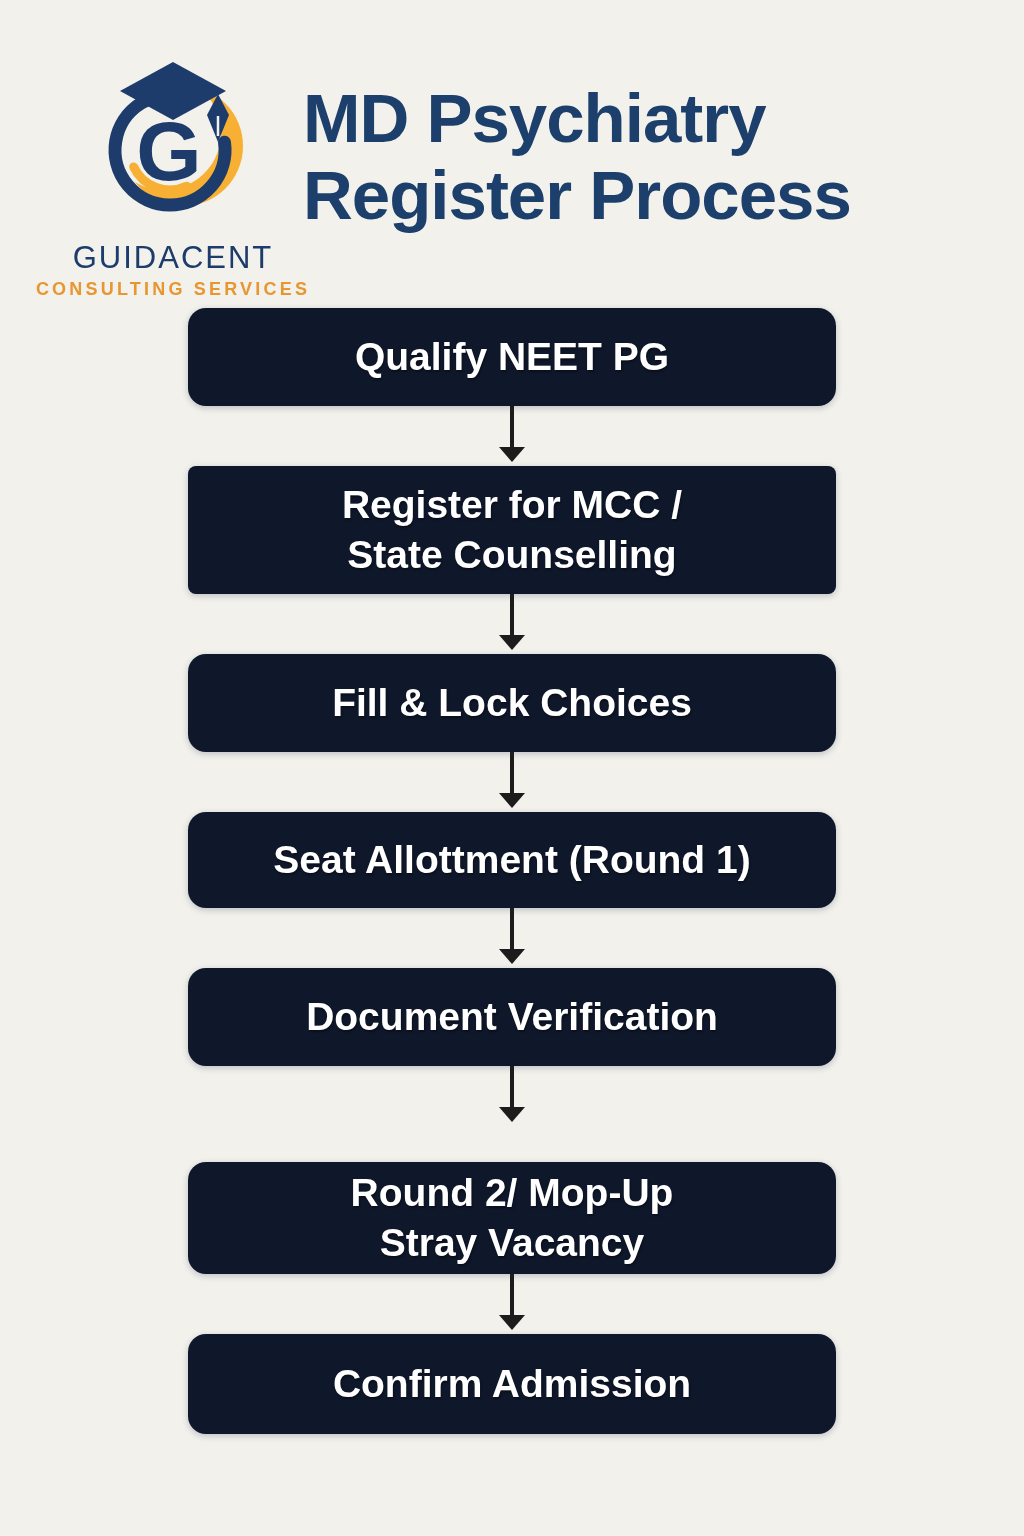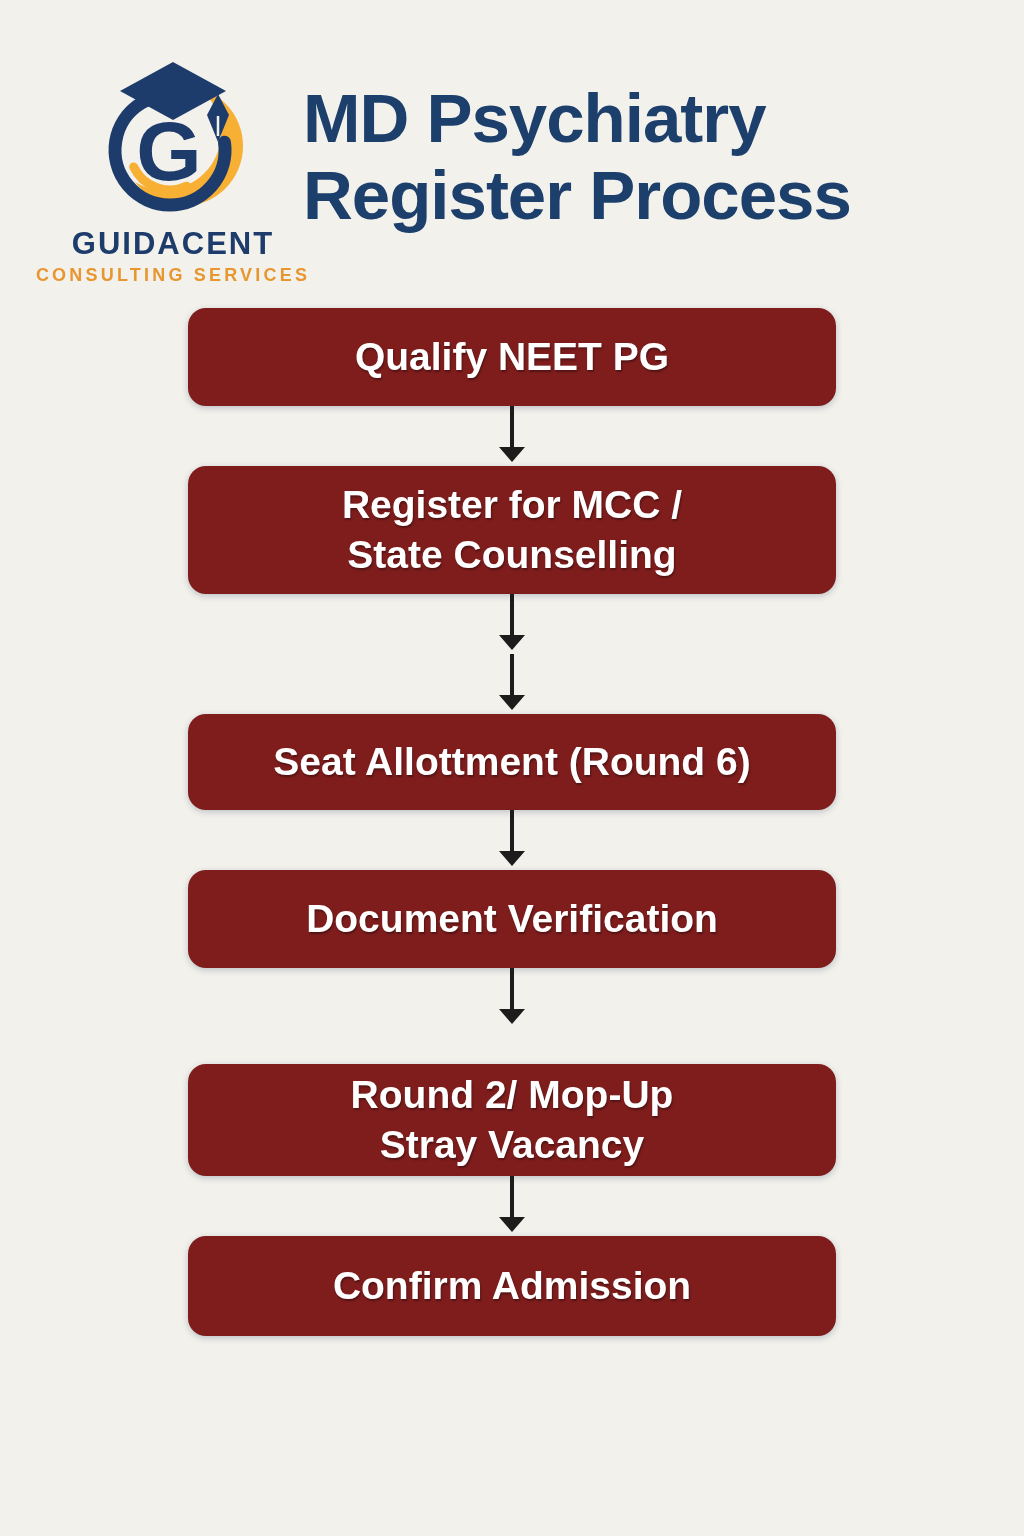--- a/index.html
+++ b/index.html
@@ -12,22 +12,22 @@
   }
   .canvas{position:absolute;inset:0;}
 
   
   .brand{
     position:absolute;left:78px;top:58px;width:190px;
     display:flex;flex-direction:column;align-items:center;
   }
   .brand svg{display:block;}
   .brand-name{
-    margin-top:10px;
-    font-size:31px;font-weight:bold;color:#1d3c6b;
+    margin-top:24px;
+    font-size:31px;font-weight:normal;color:#1d3c6b;
     letter-spacing:2px;white-space:nowrap;
   }
   .brand-tagline{
     margin-top:3px;
     font-size:18px;font-weight:bold;color:#e8962f;
     letter-spacing:3.2px;white-space:nowrap;
   }
 
   
   .title{
@@ -35,32 +35,32 @@
     font-size:69px;line-height:77px;font-weight:bold;
     color:#1c3f6b;letter-spacing:-1px;
   }
 
   
   .flow{
     position:absolute;left:188px;top:308px;width:648px;
     display:flex;flex-direction:column;align-items:stretch;
   }
   .step{
-    background:#7f1d1d;
+    background:#0f172a;
     border-radius:18px;
     color:#ffffff;
     display:flex;align-items:center;justify-content:center;
     text-align:center;
     font-size:39px;line-height:50px;font-weight:bold;
     white-space:pre-line;
     text-shadow:1px 2px 2px rgba(0,0,0,0.35);
     box-shadow:0 2px 6px rgba(30,50,80,0.25);
   }
   .h-one{min-height:98px;}
-  .h-two{min-height:128px;}
+  .h-two{min-height:128px;border-radius:8px;}
   .h-twob{min-height:112px;margin-top:36px;}
   .h-oneb{min-height:96px;}
   .h-onec{min-height:100px;}
 
   .arrow{
     height:60px;
     display:flex;flex-direction:column;align-items:center;
     padding-top:0;
   }
   .arrow .shaft{
@@ -120,27 +120,28 @@
     </div>
 
     <div class="step h-two">Register for MCC /
 State Counselling</div>
 
     <div class="arrow">
       <div class="shaft"></div>
       <div class="head"></div>
     </div>
 
+    <div class="step h-one">Fill &amp; Lock Choices</div>
 
     <div class="arrow">
       <div class="shaft"></div>
       <div class="head"></div>
     </div>
 
-    <div class="step h-oneb">Seat Allottment (Round 6)</div>
+    <div class="step h-oneb">Seat Allottment (Round 1)</div>
 
     <div class="arrow">
       <div class="shaft"></div>
       <div class="head"></div>
     </div>
 
     <div class="step h-one">Document Verification</div>
 
     <div class="arrow">
       <div class="shaft"></div>

